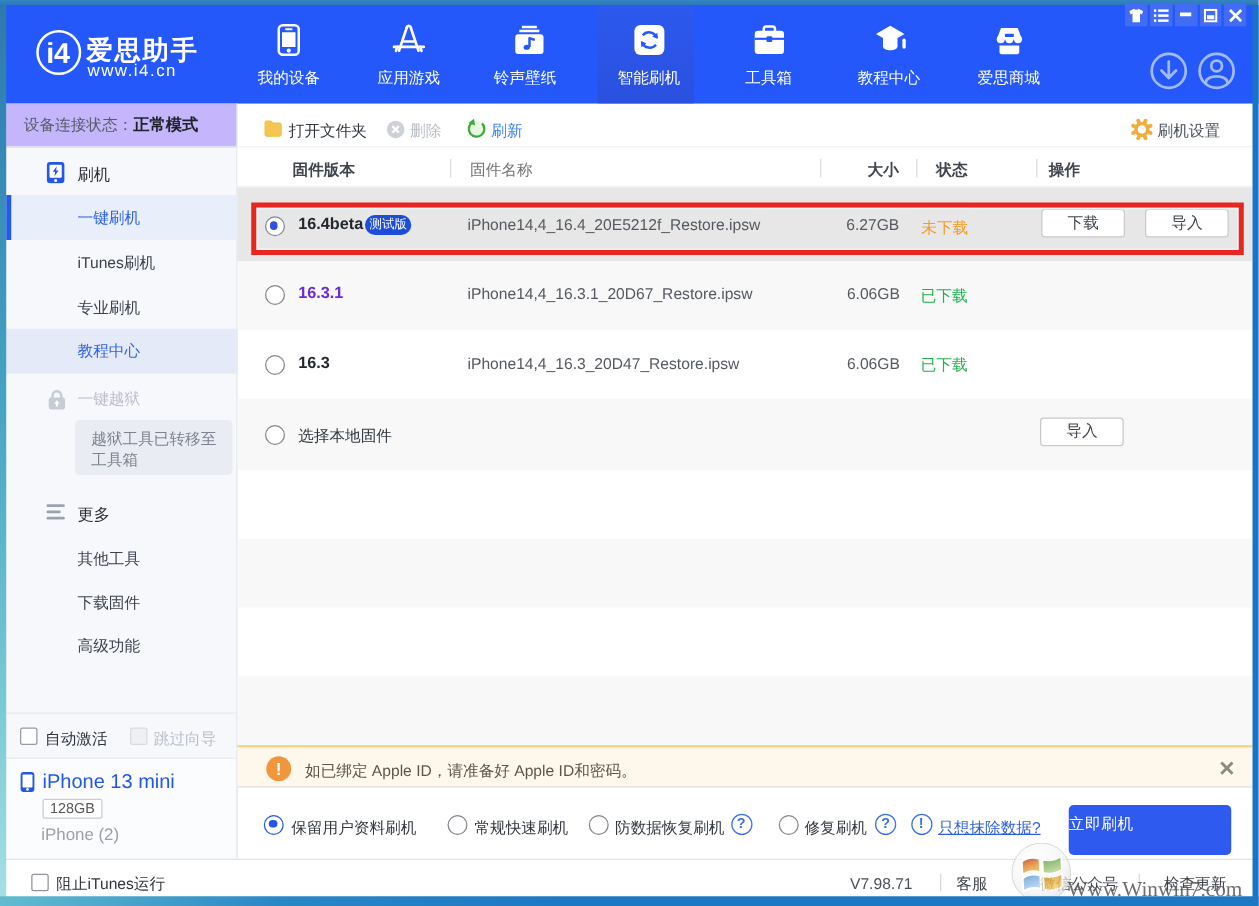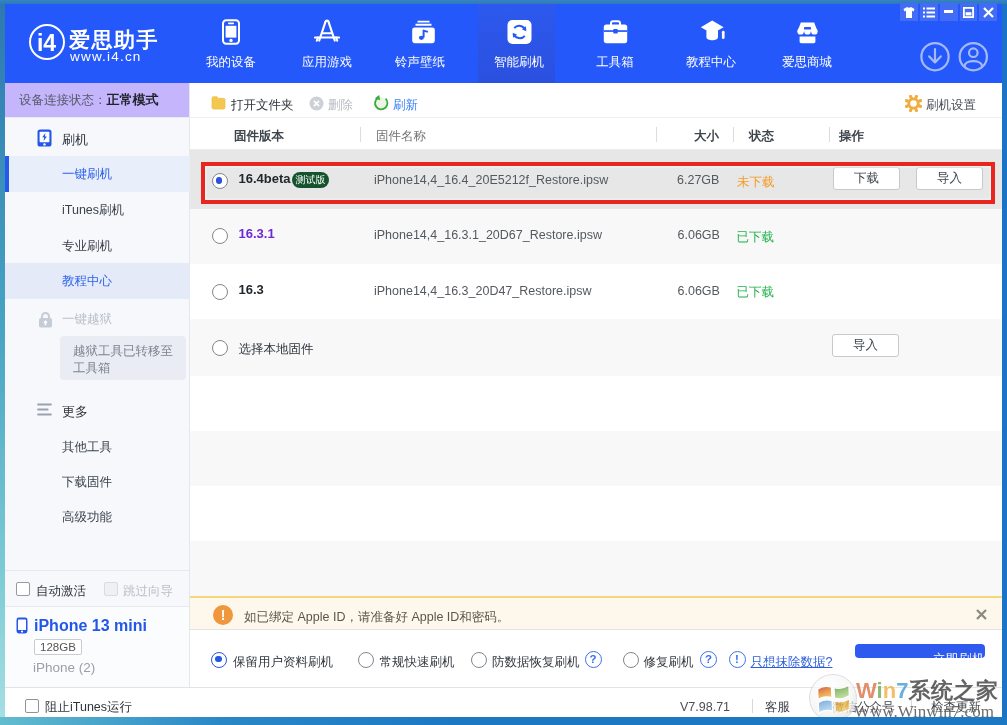--- a/index.html
+++ b/index.html
@@ -165,21 +165,21 @@
 <div class="ab" style="left:16px;top:582px;width:14px;height:14px;background:#fff;border:1.5px solid #969aa3;border-radius:2px"></div>
 <div class="ab" style="left:36px;top:583px;color:#2f353d">自动激活</div>
 <div class="ab" style="left:104px;top:582px;width:14px;height:14px;background:#eef0f4;border:1.5px solid #d8dbe1;border-radius:2px"></div>
 <div class="ab" style="left:123px;top:583px;color:#b9bec8">跳过向导</div>
 <div class="ab" style="left:5px;top:606px;width:185px;height:81px;background:#fbfcfe;border-top:1px solid #e6e8ed;border-right:1px solid #e4e7ec"></div>
 <svg class="ab" style="left:16px;top:617px" width="12" height="17" viewBox="0 0 12 17">
  <rect x="0.5" y="0.5" width="11" height="16" rx="2.4" fill="#2456e8"></rect>
  <rect x="2" y="2.6" width="8" height="10.4" rx="0.6" fill="#fff"></rect>
  <circle cx="6" cy="14.5" r="1.1" fill="#fff"></circle>
 </svg>
-<div class="ab" style="left:34px;top:617px;font-size:16px;font-weight:bold;color:#2257e8">iPhone 13 mini</div>
+<div class="ab" style="left:34px;top:617px;font-size:16px;font-weight:normal;color:#2257e8">iPhone 13 mini</div>
 <div class="ab ct" style="left:34px;top:639px;height:16px;padding:0 5px;border:1px solid #c9ccd2;border-radius:2px;color:#555;font-size:11.5px;background:#fff">128GB</div>
 <div class="ab" style="left:33px;top:660px;font-size:13.5px;color:#9aa0a9">iPhone (2)</div>
 
 <div class="ab" style="left:190px;top:83px;width:812px;height:35px;background:#fff;border-bottom:1px solid #edeff2"></div>
 <svg class="ab" style="left:211px;top:96px" width="15" height="14" viewBox="0 0 15 14">
  <path d="M1 2.2 C1 1.4 1.6 0.8 2.4 0.8 H6 L7.6 2.4 H12.6 C13.4 2.4 14 3 14 3.8 V11.6 C14 12.4 13.4 13 12.6 13 H2.4 C1.6 13 1 12.4 1 11.6 Z" fill="#f3c752" stroke="#edbf45" stroke-width="0.8"></path>
 </svg>
 <div class="ab" style="left:231px;top:97px;color:#2f353c">打开文件夹</div>
 <svg class="ab" style="left:309px;top:96px" width="15" height="15" viewBox="0 0 15 15">
  <circle cx="7.5" cy="7.5" r="7" fill="#cdd0d4"></circle>
@@ -218,21 +218,21 @@
 <div class="ab" style="left:733px;top:127px;width:1px;height:15px;background:#dcdcdc"></div>
 <div class="ab" style="left:829px;top:127px;width:1px;height:15px;background:#dcdcdc"></div>
 
 <div class="ab" style="left:190px;top:150px;width:812px;height:59px;background:#e7e7e7"></div>
 <div class="ab" style="left:190px;top:209px;width:812px;height:55px;background:#f8f8f8"></div>
 <div class="ab" style="left:190px;top:319px;width:812px;height:57px;background:#f8f8f8"></div>
 <div class="ab" style="left:190px;top:431px;width:812px;height:55px;background:#f8f8f8"></div>
 <div class="ab" style="left:190px;top:541px;width:812px;height:55px;background:#f8f8f8"></div>
 <div class="radio rsel" style="left:211.5px;top:173px"></div>
 <div class="ab" style="left:238.5px;top:171px;font-weight:bold;font-size:13px;color:#23272e">16.4beta</div>
-<div class="ab" style="left:292px;top:171.5px;width:37px;height:16px;background:#14532d;border-radius:8px;color:#fff;font-size:10px;text-align:center;line-height:16px">测试版</div>
+<div class="ab" style="left:292px;top:171.5px;width:37px;height:16px;background:#1d4ed8;border-radius:8px;color:#fff;font-size:10px;text-align:center;line-height:16px">测试版</div>
 <div class="ab" style="left:374px;top:173px;color:#54595f">iPhone14,4_16.4_20E5212f_Restore.ipsw</div>
 <div class="ab" style="left:677px;top:173px;color:#54595f">6.27GB</div>
 <div class="ab" style="left:737px;top:173.5px;color:#f59a23">未下载</div>
 <div class="btn" style="left:833px;top:167px">下载</div>
 <div class="btn" style="left:916px;top:167px">导入</div>
 <div class="ab" style="left:201px;top:161.5px;width:793.5px;height:42px;border:4px solid #e8251f;box-shadow:inset 0 0 0 1.5px #edf3f5"></div>
 <div class="radio" style="left:211.5px;top:228px"></div>
 <div class="ab" style="left:238.5px;top:226px;font-weight:bold;font-size:13px;color:#6d28d9">16.3.1</div>
 <div class="ab" style="left:374px;top:228px;color:#54595f">iPhone14,4_16.3.1_20D67_Restore.ipsw</div>
 <div class="ab" style="left:677.5px;top:228px;color:#54595f">6.06GB</div>
@@ -258,21 +258,21 @@
 <div class="radio" style="left:358px;top:651.5px"></div>
 <div class="ab" style="left:379.5px;top:653.5px;color:#33383f">常规快速刷机</div>
 <div class="radio" style="left:470.5px;top:651.5px"></div>
 <div class="ab" style="left:492px;top:653.5px;color:#33383f">防数据恢复刷机</div>
 <div class="qc" style="left:584.5px;top:651px">?</div>
 <div class="radio" style="left:623px;top:651.5px"></div>
 <div class="ab" style="left:643.5px;top:653.5px;color:#33383f">修复刷机</div>
 <div class="qc" style="left:700px;top:651px">?</div>
 <div class="qc" style="left:728.5px;top:651px">!</div>
 <div class="ab" style="left:750.5px;top:653.5px;color:#2e5fd8;text-decoration:underline">只想抹除数据?</div>
-<div class="ab" style="left:855px;top:644px;width:130px;height:14px;background:#2e5af0;border-radius:4px;color:#fff;font-size:12.5px;text-align:right;line-height:30px;letter-spacing:0.5px">立即刷机</div>
+<div class="ab" style="left:855px;top:644px;width:130px;height:40px;background:#2e5af0;border-radius:4px;color:#fff;font-size:12.5px;text-align:left;line-height:30px;letter-spacing:0.5px">立即刷机</div>
 
 <div class="ab" style="left:0;top:687px;width:1007px;height:30px;background:#fff;border-top:1px solid #e3e3e3"></div>
 <div class="ab" style="left:25px;top:699px;width:14px;height:14px;background:#fff;border:1.5px solid #8f939b;border-radius:2px"></div>
 <div class="ab" style="left:45px;top:699px;color:#2f353c">阻止iTunes运行</div>
 <div class="ab" style="left:680px;top:699.5px;color:#4a4f57">V7.98.71</div>
 <div class="ab" style="left:752px;top:699px;width:1px;height:14px;background:#d8d8d8"></div>
 <div class="ab" style="left:765px;top:699px;color:#3f444b">客服</div>
 <div class="ab" style="left:832px;top:699px;color:#3f444b">微信公众号</div>
 <div class="ab" style="left:911px;top:699px;width:1px;height:14px;background:#d8d8d8"></div>
 <div class="ab" style="left:931px;top:699px;color:#3f444b">检查更新</div>
@@ -304,19 +304,18 @@
         </linearGradient>
   </defs>
   <circle cx="24" cy="24" r="23.5" fill="url(#wmc)" fill-opacity="0.85" stroke="#cfcfcf" stroke-width="0.8"></circle>
   <g transform="translate(8,6.5) rotate(-3 17 17)">
    <path d="M1 8 C5 5 9 4.5 15 6.5 L15 17 C9 15 5 15.5 1 18.5 Z" fill="url(#fr)" stroke="#fff" stroke-width="1.3"></path>
    <path d="M17.5 7.2 C23 9 27 8.5 32.5 5.5 L32.5 16 C27 19 23 19.5 17.5 17.7 Z" fill="url(#fg)" stroke="#fff" stroke-width="1.3"></path>
    <path d="M1 21.5 C5 18.5 9 18 15 20 L15 30.5 C9 28.5 5 29 1 32 Z" fill="url(#fb)" stroke="#fff" stroke-width="1.3"></path>
    <path d="M17.5 20.7 C23 22.5 27 22 32.5 19 L32.5 29.5 C27 32.5 23 33 17.5 31.2 Z" fill="url(#fy)" stroke="#fff" stroke-width="1.3"></path>
   </g>
  </svg>
- <div class="ab" style="left:76px;top:6px;font-size:22px;font-weight:bold;white-space:nowrap;text-shadow:0 0 2px #fff"><span style="color:#dd7850">W</span><span style="color:#7cab5a">i</span><span style="color:#f0b44c">n</span><span style="color:#4aa0d8">7</span><span style="color:#474747;letter-spacing:0.5px">系统之家</span></div>
  <div class="ab" style="left:74px;top:31.5px;font-family:'Liberation Serif',serif;font-size:17px;color:#525252;white-space:nowrap;text-shadow:0 1px 1px rgba(255,255,255,0.75)">Www.Winwin7.com</div>
 </div>
 
 <div class="ab" style="left:0;top:4px;width:5px;height:721px;background:linear-gradient(180deg,#2e78b0,#47a4c2 45%,#7fccd6 80%,#a8dfe4)"></div>
 <div class="ab" style="left:1002px;top:4px;width:5px;height:721px;background:#1a73c5"></div>
 <div class="ab" style="left:0;top:717px;width:1007px;height:8px;background:linear-gradient(90deg,#62bccf,#2a87c6 22%,#1d78c4 45%,#1d78c4)"></div>
 
 </body></html>

